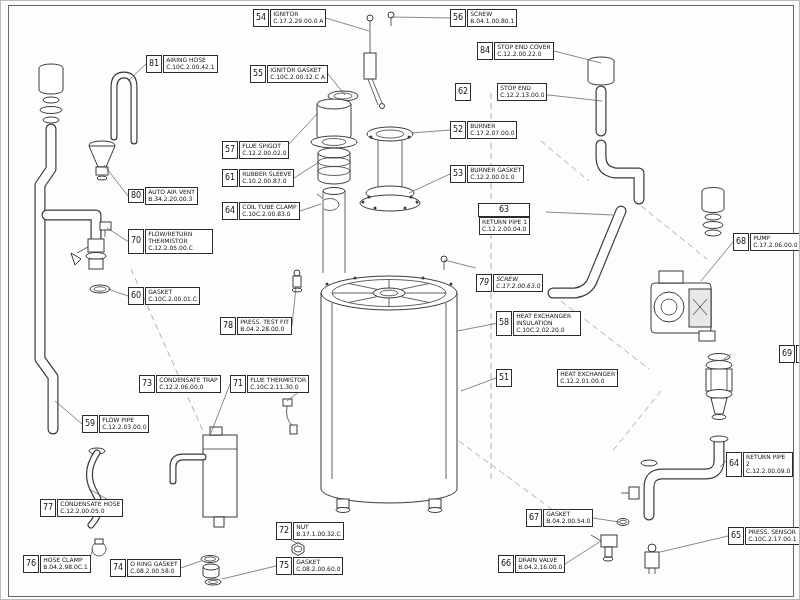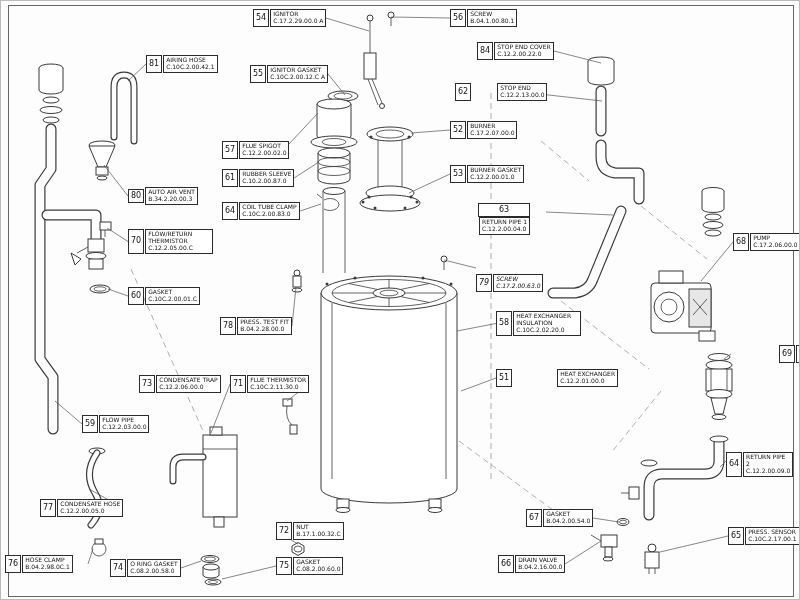--- a/index.html
+++ b/index.html
@@ -538,21 +538,21 @@
           <span class="pcode">B.17.1.00.32.C</span>
         </span>
       </div>
       <div class="callout" style="left: 727px; top: 526px;">
         <span class="num">65</span>
         <span class="lbl">
           <span class="pname">PRESS. SENSOR</span>
           <span class="pcode">C.10C.2.17.00.1</span>
         </span>
       </div>
-      <div class="callout" style="left: 4px; top: 554px;">
+      <div class="callout" style="left: 22px; top: 554px;">
         <span class="num">76</span>
         <span class="lbl">
           <span class="pname">HOSE CLAMP</span>
           <span class="pcode">B.04.2.98.0C.1</span>
         </span>
       </div>
       <div class="callout" style="left: 497px; top: 554px; border-radius: 8px;">
         <span class="num">66</span>
         <span class="lbl">
           <span class="pname">DRAIN VALVE</span>

